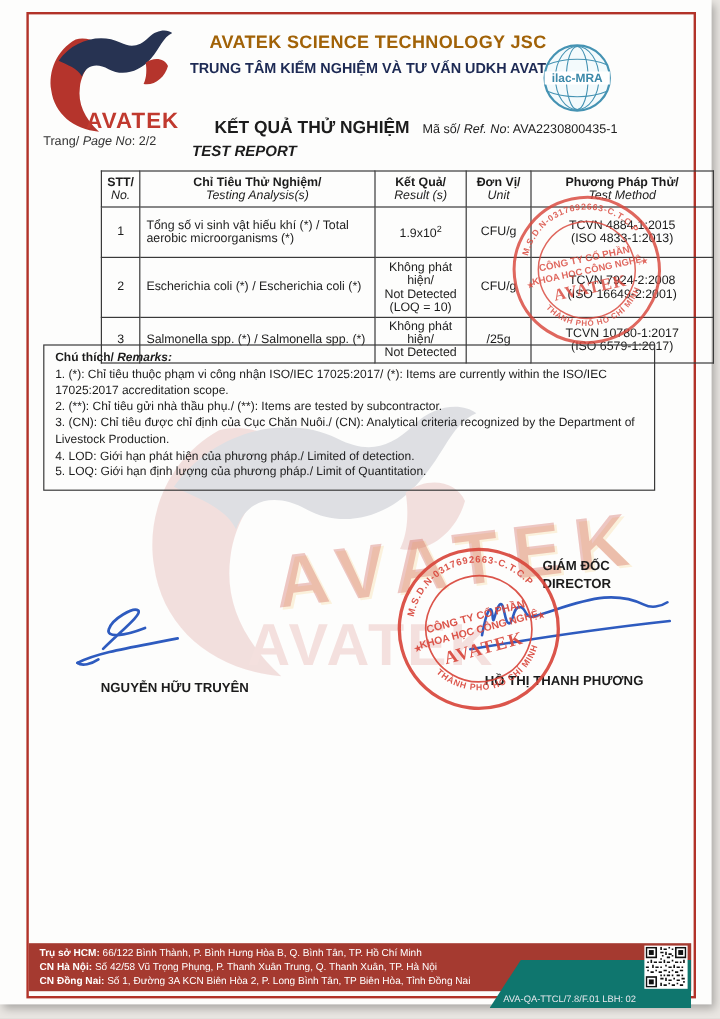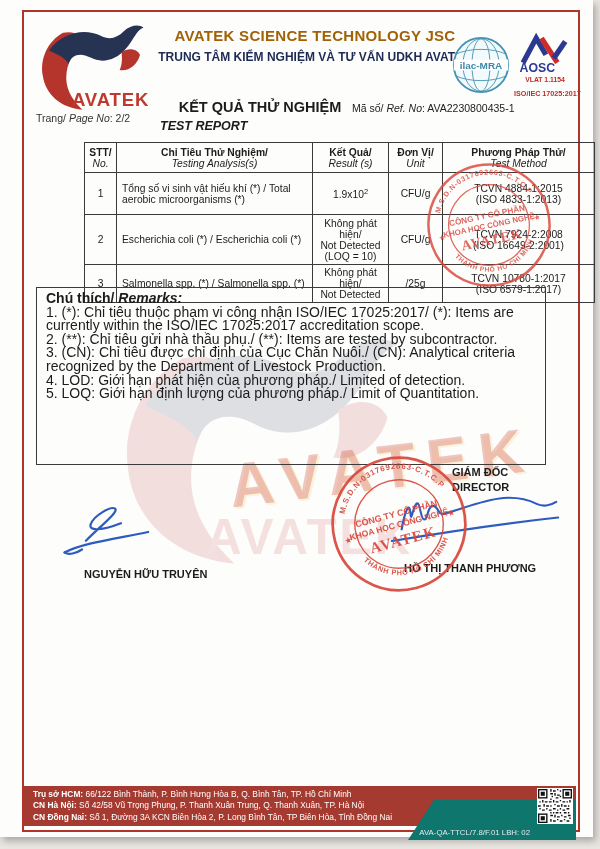--- a/index.html
+++ b/index.html
@@ -36,22 +36,22 @@
   table.results th{font-weight:normal;padding:2px 2px;}
   .vi{font-weight:bold;}
   .en{font-style:italic;}
   td.ctr,th{text-align:center;}
   td.lft{text-align:left;}
   tr.hdr{height:30px;}
   tr.r1{height:42px;} tr.r2{height:50px;} tr.r3{height:34px;}
   sup{font-size:7.5px;}
 
   
-  .remarks{position:absolute;left:36px;top:287px;width:510px;height:178px;border:1px solid #3a3a3a;
-           padding:4px 9px 0 9px;font-size:14px;line-height:13.6px;color:#1c1c1c;box-sizing:border-box;}
+  .remarks{position:absolute;left:36px;top:287px;width:510px;height:122px;border:1px solid #3a3a3a;
+           padding:4px 9px 0 9px;font-size:10px;line-height:13.6px;color:#1c1c1c;box-sizing:border-box;}
   .remarks .rtitle{font-weight:bold;}
 
   
   .sig-title{font-size:11px;font-weight:bold;color:#1c1c1c;line-height:15px;}
   .sig-left-title{position:absolute;left:74px;top:470px;}
   .sig-right-title{position:absolute;left:452px;top:465px;}
   .sig-name{position:absolute;font-size:11px;font-weight:bold;color:#1c1c1c;}
   .name-left{left:84px;top:568px;}
   .name-right{left:404px;top:562px;}
   .sig-svg{position:absolute;}
@@ -116,30 +116,20 @@
 
   <svg class="ilac" viewBox="0 0 64 64">
     <circle cx="32" cy="32" r="30" fill="#f3fafc" stroke="#4593b3" stroke-width="2"></circle>
     <ellipse cx="32" cy="32" rx="10" ry="29" fill="none" stroke="#4593b3" stroke-width="1"></ellipse>
     <ellipse cx="32" cy="32" rx="20" ry="29" fill="none" stroke="#4593b3" stroke-width="1"></ellipse>
     <path d="M4,20 C20,13 44,13 60,20 M4,44 C20,51 44,51 60,44 M2,32 L62,32" stroke="#4593b3" stroke-width="1" fill="none"></path>
     <rect x="2" y="26" width="60" height="12" fill="#ffffff"></rect>
     <text x="32" y="36" text-anchor="middle" font-size="11" font-weight="bold" fill="#3c89a9" font-family="'Liberation Sans',sans-serif">ilac-MRA</text>
   </svg>
 
-  <div class="aosc">
-    <svg class="mark" viewBox="0 0 66 50">
-      <path d="M8,36 L23,8 L34,27" stroke="#2b3990" stroke-width="6" fill="none"></path>
-      <path d="M29,8 L47,36" stroke="#cf2b28" stroke-width="6" fill="none"></path>
-      <path d="M43,31 L56,12" stroke="#2b3990" stroke-width="6" fill="none"></path>
-      <text x="4" y="47" font-size="14" fill="#2b3990" font-weight="bold" font-family="'Liberation Sans',sans-serif">AOSC</text>
-    </svg>
-    <div class="aosc-vlat">VLAT 1.1154</div>
-    <div class="aosc-iso">ISO/IEC 17025:2017</div>
-  </div>
 
   <div class="title-vi">KẾT QUẢ THỬ NGHIỆM</div>
   <div class="title-en">TEST REPORT</div>
   <div class="ref-no">
     <span>Mã số/</span>
     <span class="it">Ref. No</span><span>: AVA2230800435-1</span>
   </div>
 
   <table class="results">
     <colgroup>

